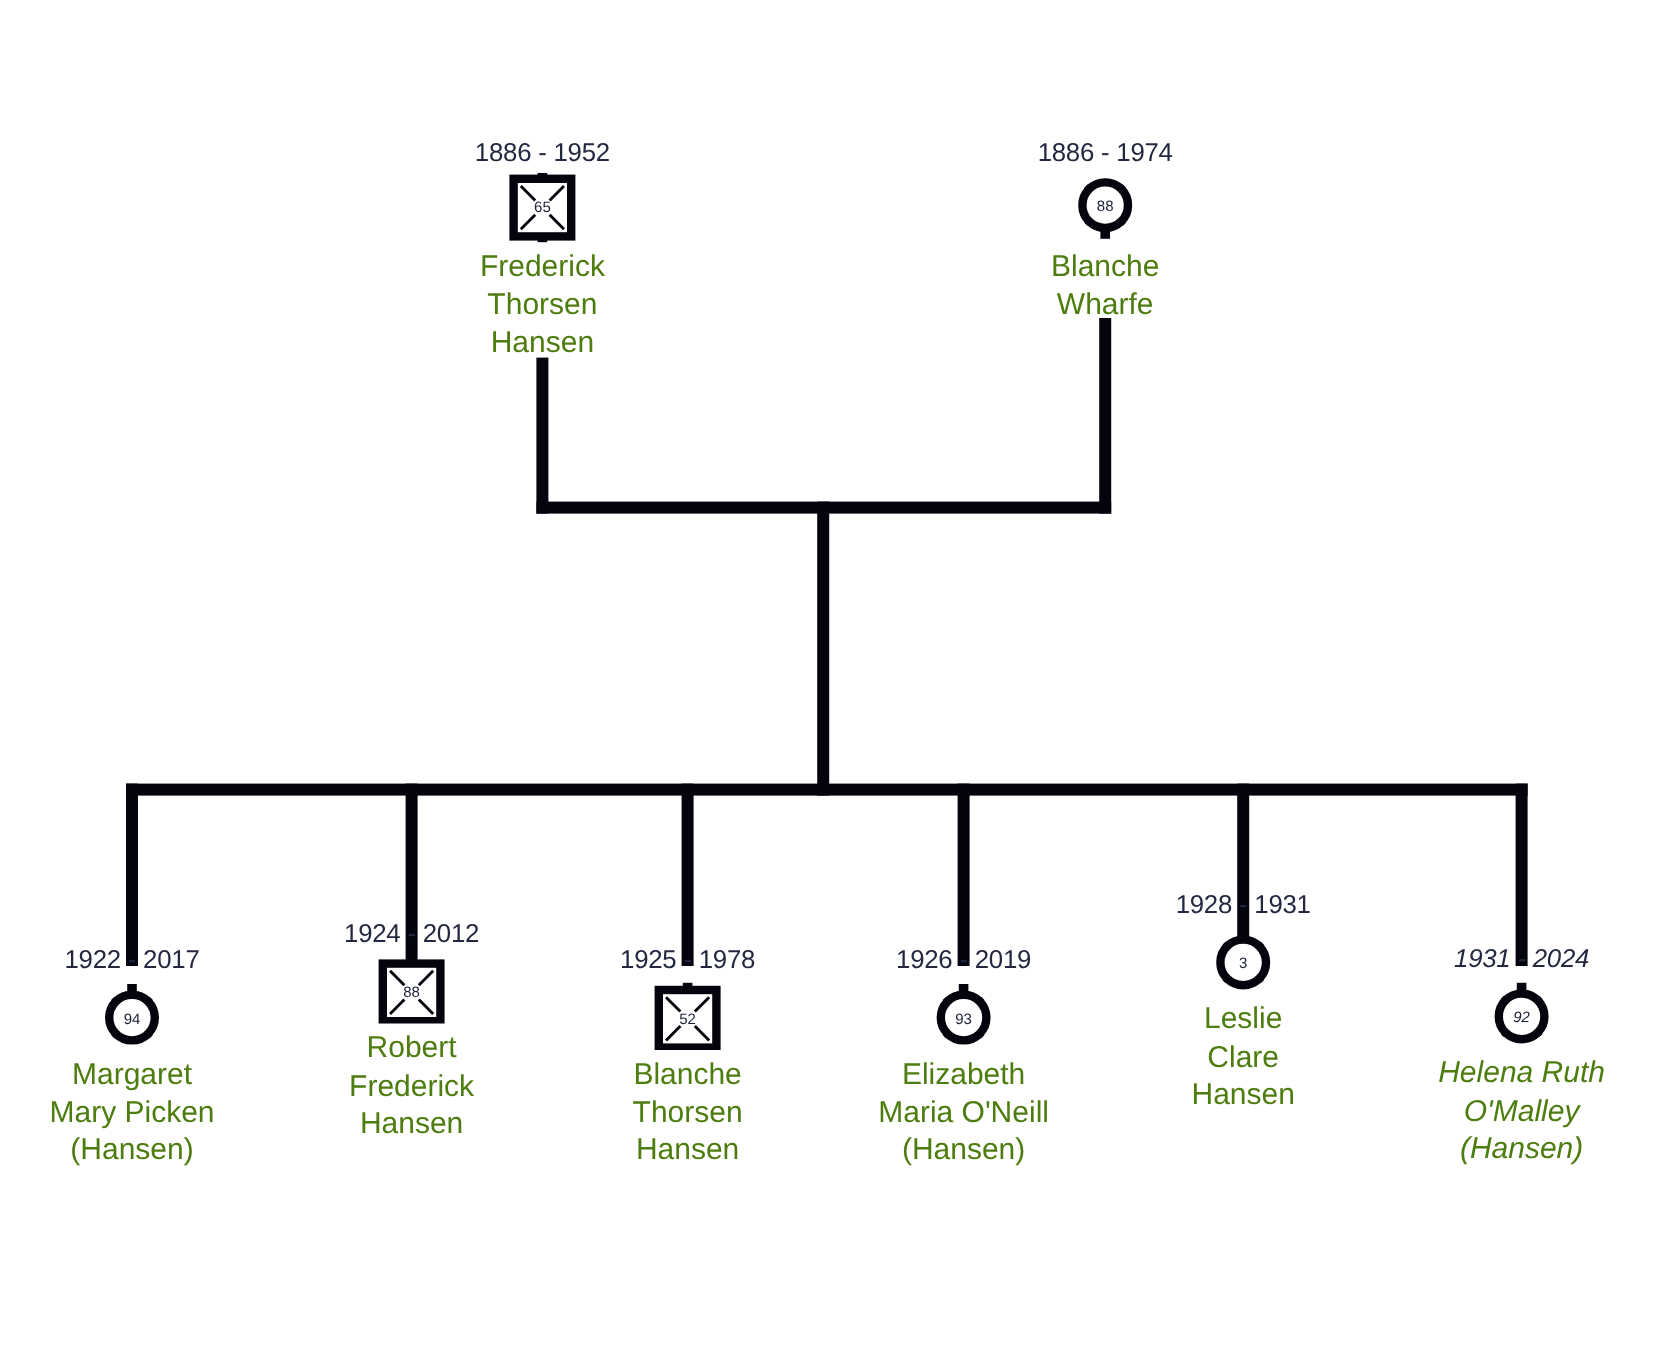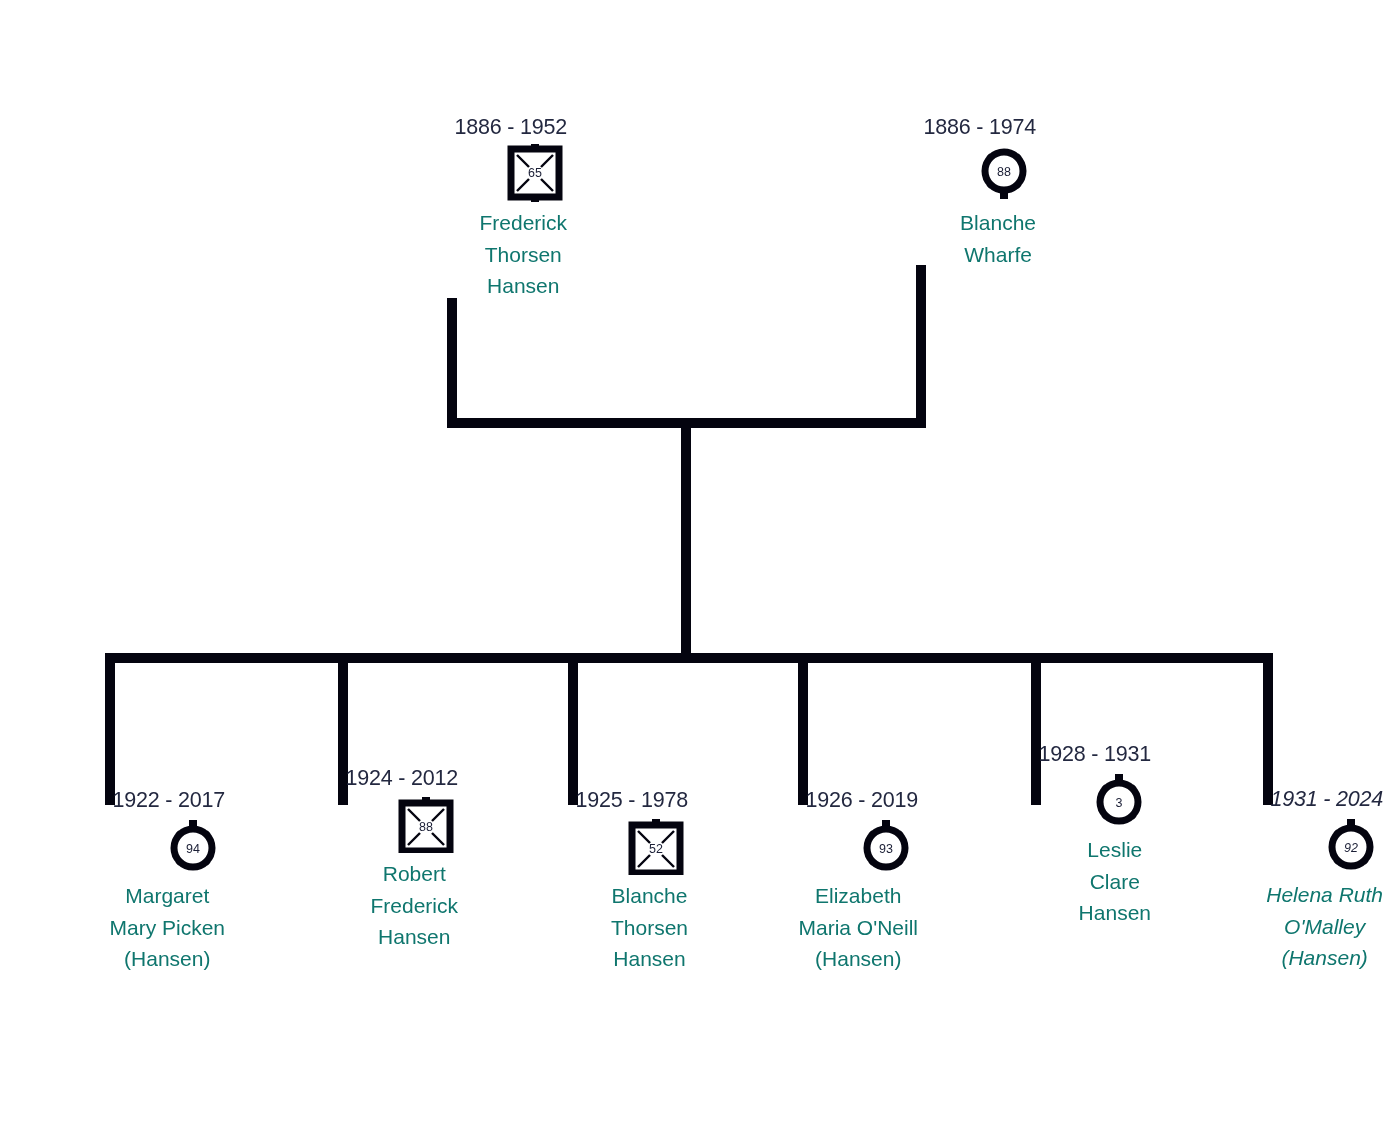--- a/index.html
+++ b/index.html
@@ -21,42 +21,42 @@
     left: 0; top: 0;
     width: 1391px;
     height: 1138px;
   }
   .person {
     position: absolute;
     width: 230px;
     text-align: center;
     display: flex;
     flex-direction: column;
-    align-items: flex-end;
+    align-items: center;
   }
   .person-dates {
     font-size: 21.5px;
     line-height: 26px;
     font-weight: 400;
     letter-spacing: -0.2px;
     color: #232840;
     white-space: nowrap;
   }
   .person-icon {
     margin-top: 4px;
     width: 64px;
     height: 58px;
     position: relative;
   }
   .person-icon svg { display: block; }
   .person-name {
     margin-top: 5px;
-    font-size: 21px;
+    font-size: 25px;
     line-height: 31.5px;
-    color: #0f766e;
+    color: #4d7c0f;
   }
   .person-name .nm-line { display: block; white-space: nowrap; }
 
   
   .line {
     position: absolute;
     background: #04040f;
   }
 </style>
 </head>

